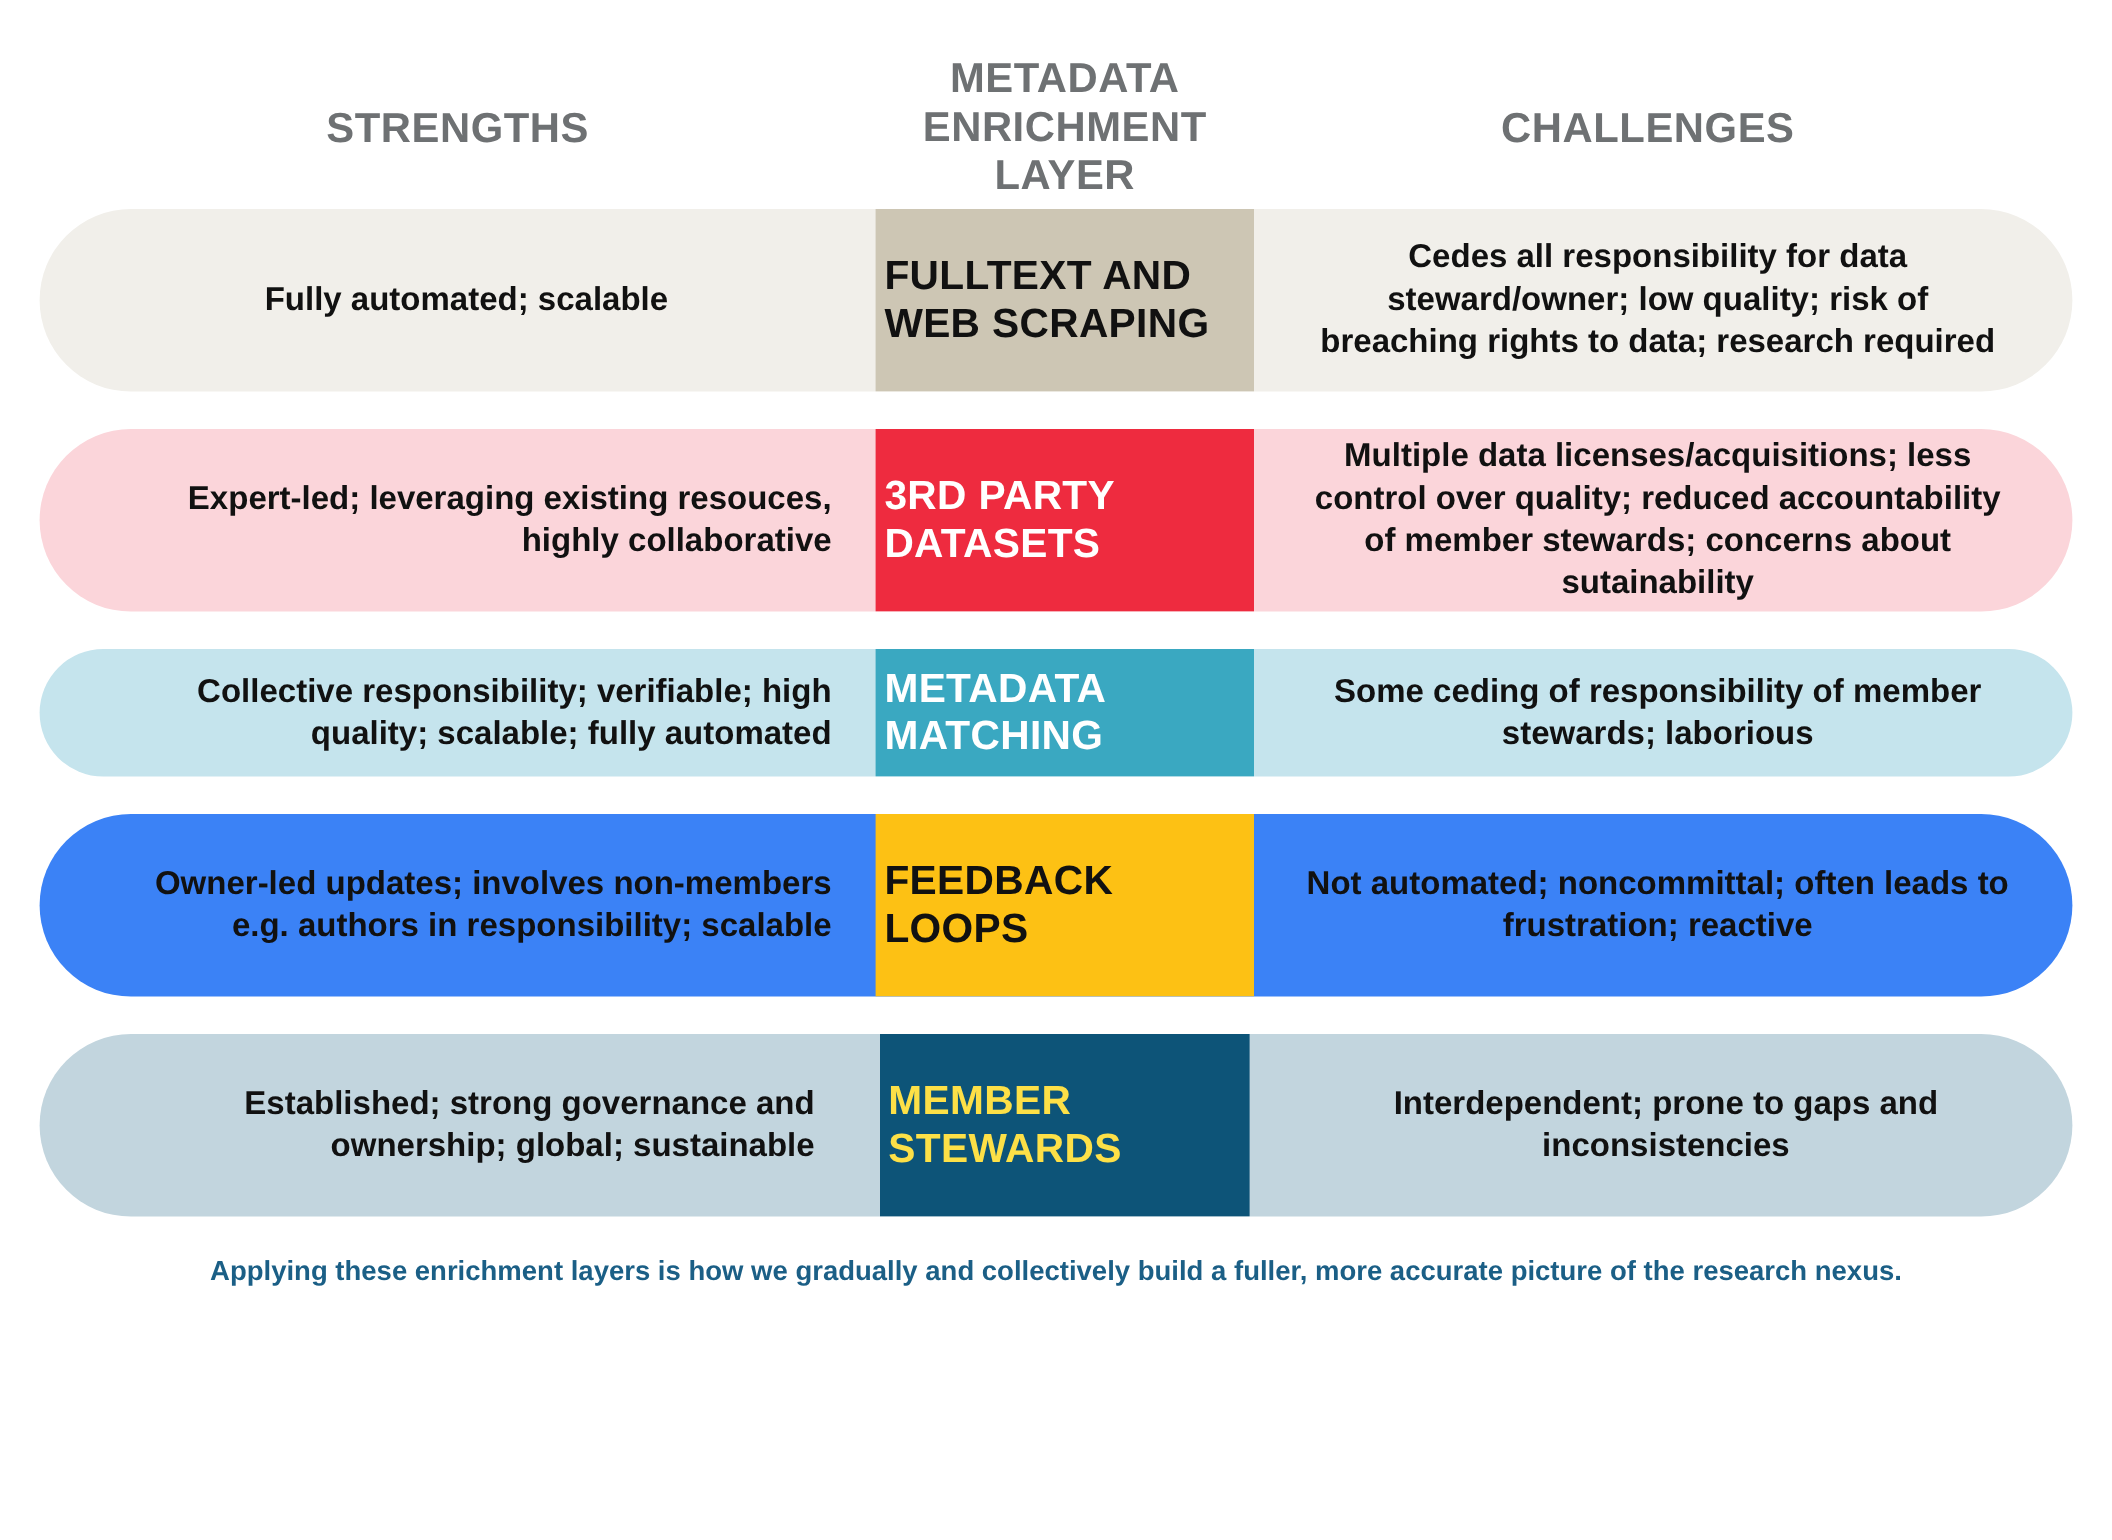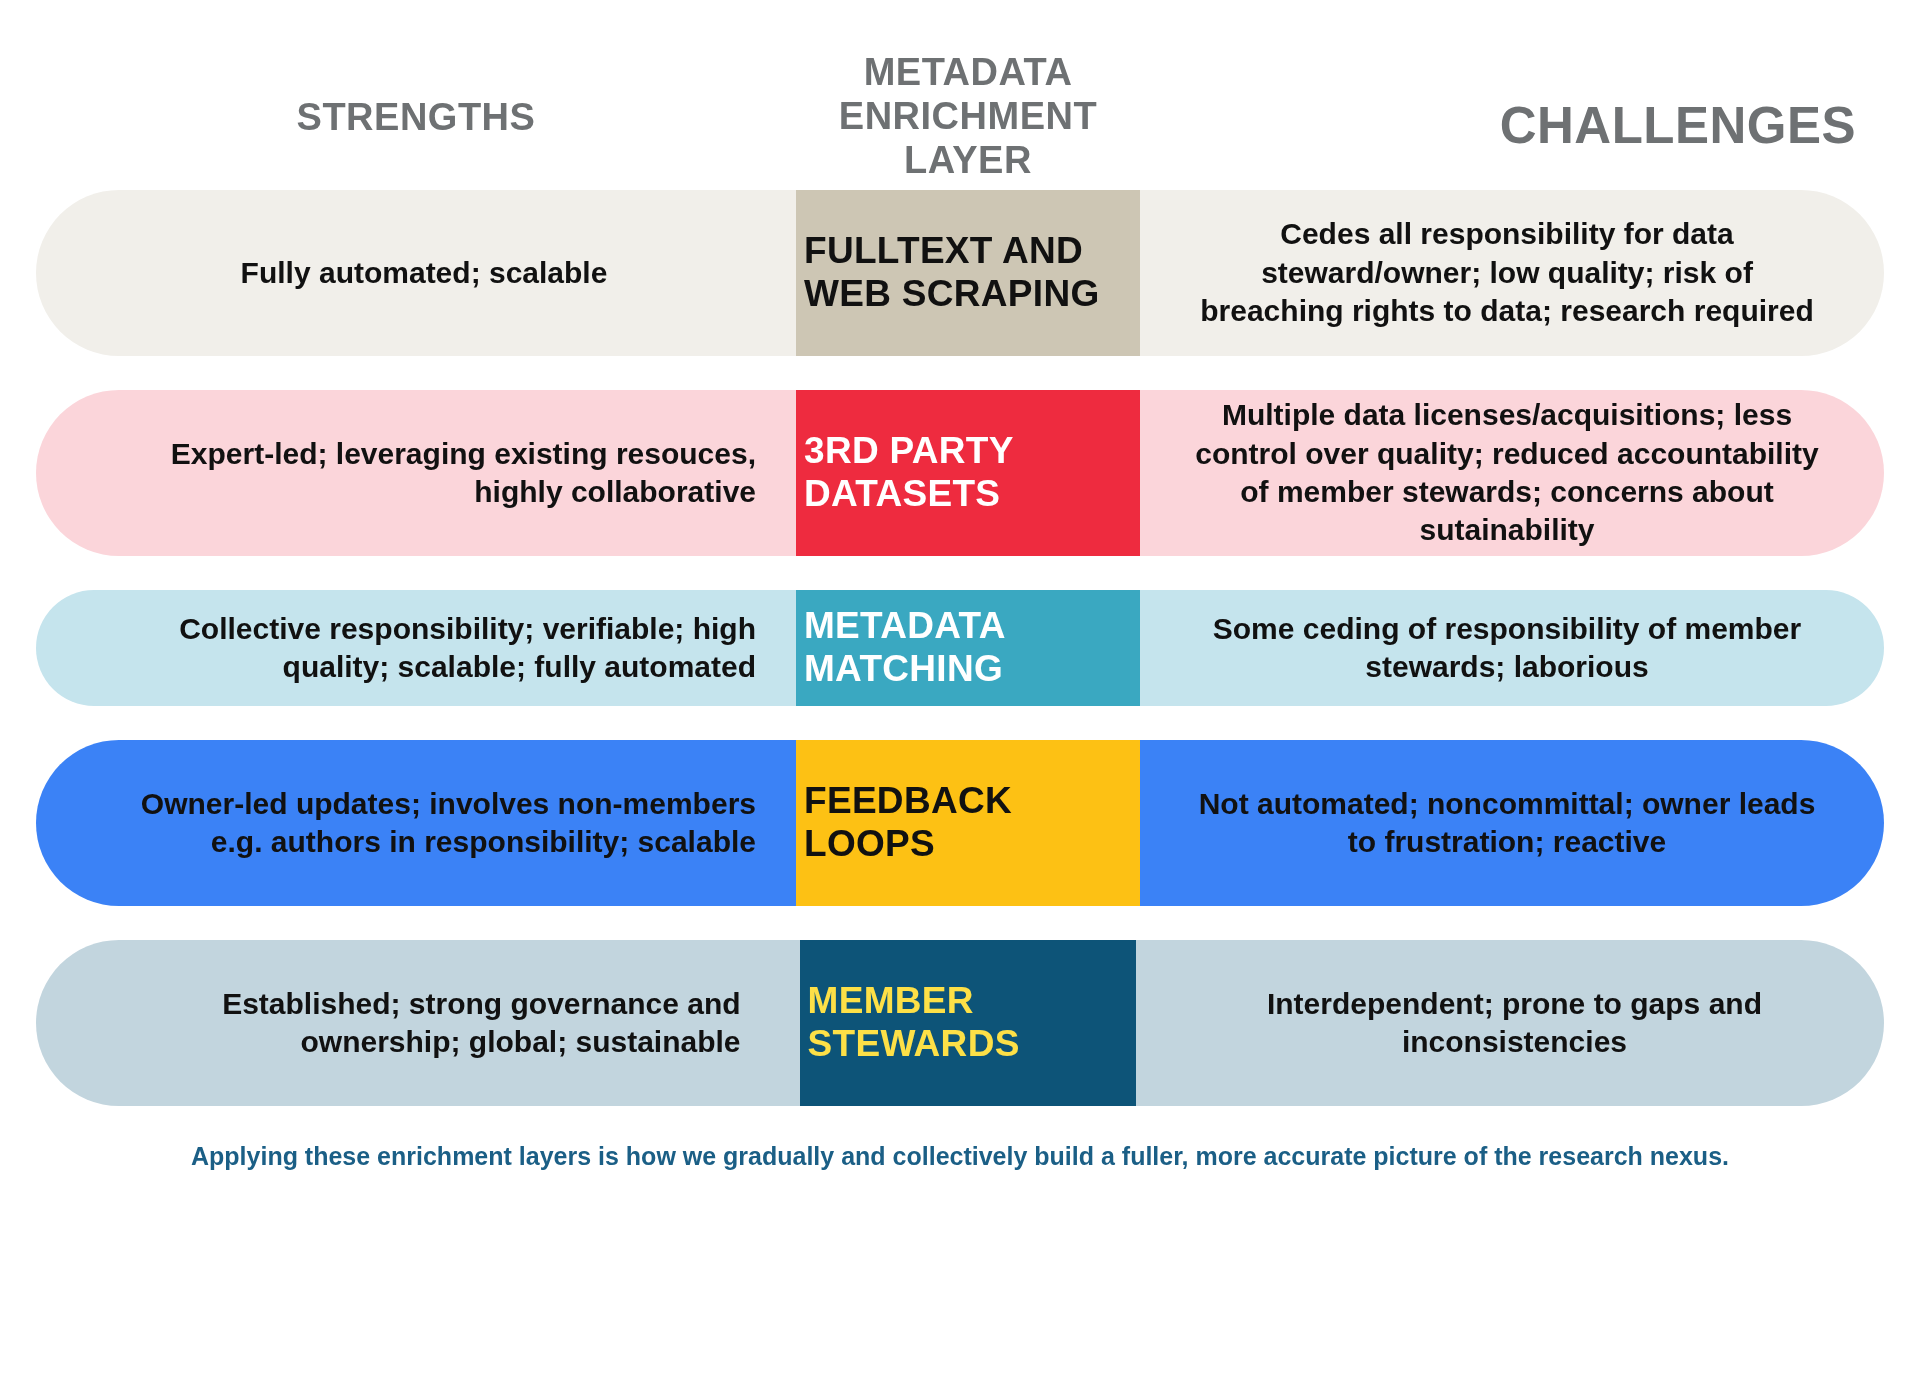--- a/index.html
+++ b/index.html
@@ -41,23 +41,22 @@
     padding-top: 58px;
   }
   .head-center {
     width: 344px;
     font-size: 38px;
     line-height: 1.16;
     padding-top: 12px;
   }
   .head-challenges {
     width: 716px;
-    font-size: 51px;
+    font-size: 38px;
     padding-top: 58px;
-    text-align: right;
   }
 
   
   .rows {
     position: relative;
   }
   .row {
     position: relative;
     display: flex;
     align-items: stretch;
@@ -191,21 +190,21 @@
 
     <div class="row r4">
       <div class="band" style="background: #3b82f6;">
         <div class="cell-left">
           <div class="txt-left">Owner-led updates; involves non-members e.g. authors in responsibility; scalable</div>
         </div>
         <div class="cell-center" style="background: rgb(253, 193, 20); color: rgb(17, 17, 17);">
           <div class="txt-center">FEEDBACK LOOPS</div>
         </div>
         <div class="cell-right">
-          <div class="txt-right">Not automated; noncommittal; owner leads to frustration; reactive</div>
+          <div class="txt-right">Not automated; noncommittal; often leads to frustration; reactive</div>
         </div>
       </div>
     </div>
 
     <div class="row r5">
       <div class="band" style="background: rgb(194, 213, 222);">
         <div class="cell-left">
           <div class="txt-left">Established; strong governance and ownership; global; sustainable</div>
         </div>
         <div class="cell-center" style="background: rgb(13, 84, 120); color: #fde047;">

